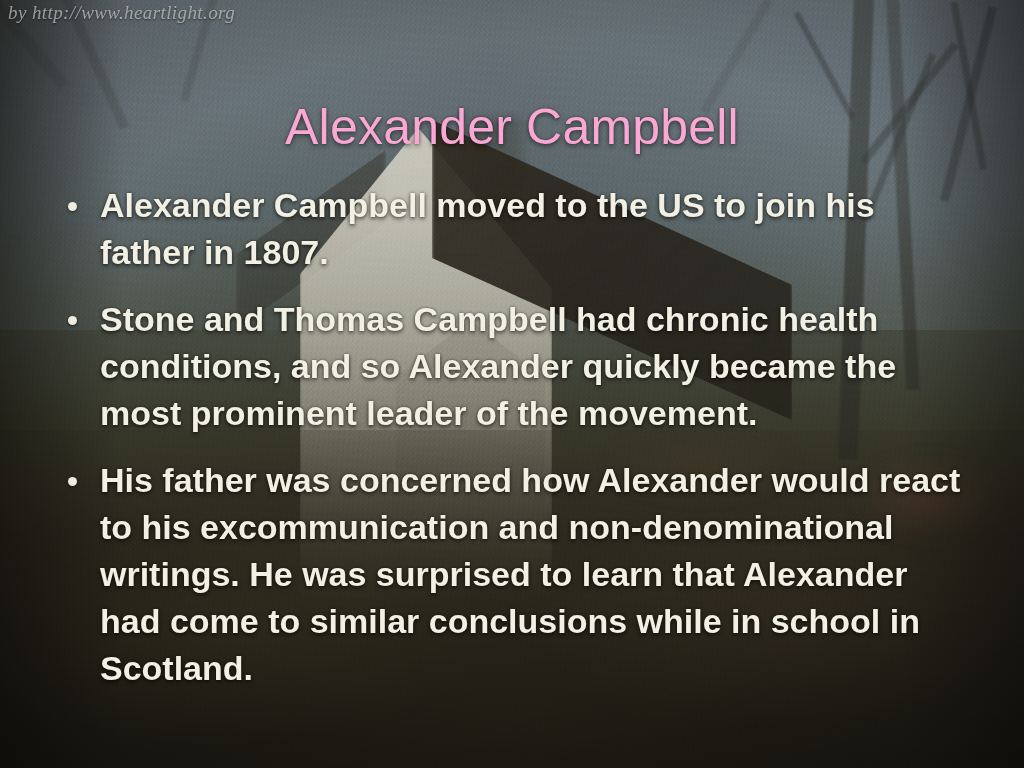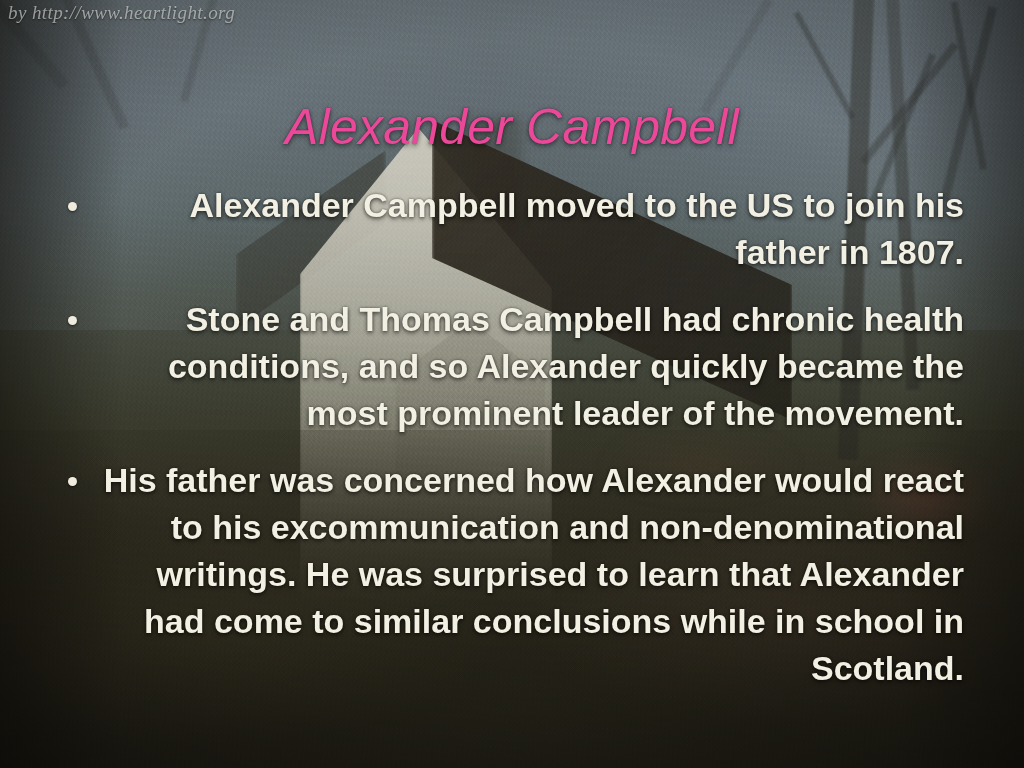--- a/index.html
+++ b/index.html
@@ -213,35 +213,33 @@
 
   #slide-title {
     position: absolute;
     left: 0;
     right: 0;
     top: 66px;
     text-align: center;
     font-size: 50px;
     font-weight: 400;
     line-height: 1.1;
-    color: #ec4899;
+    color: #f9a8d4;
     letter-spacing: .2px;
     text-shadow: 0 2px 5px rgba(0,0,0,0.50), 0 0 2px rgba(0,0,0,0.35);
-    font-style: italic;
   }
 
   #body-list {
     position: absolute;
     left: 58px;
     right: 60px;
     top: 182px;
     list-style: none;
     margin: 0;
     padding: 0;
-    text-align: right;
   }
 
   .bullet-item {
     position: relative;
     padding-left: 42px;
     margin: 0 0 20px 0;
     font-size: 34px;
     font-weight: 700;
     line-height: 47px;
     color: #f2efe3;

